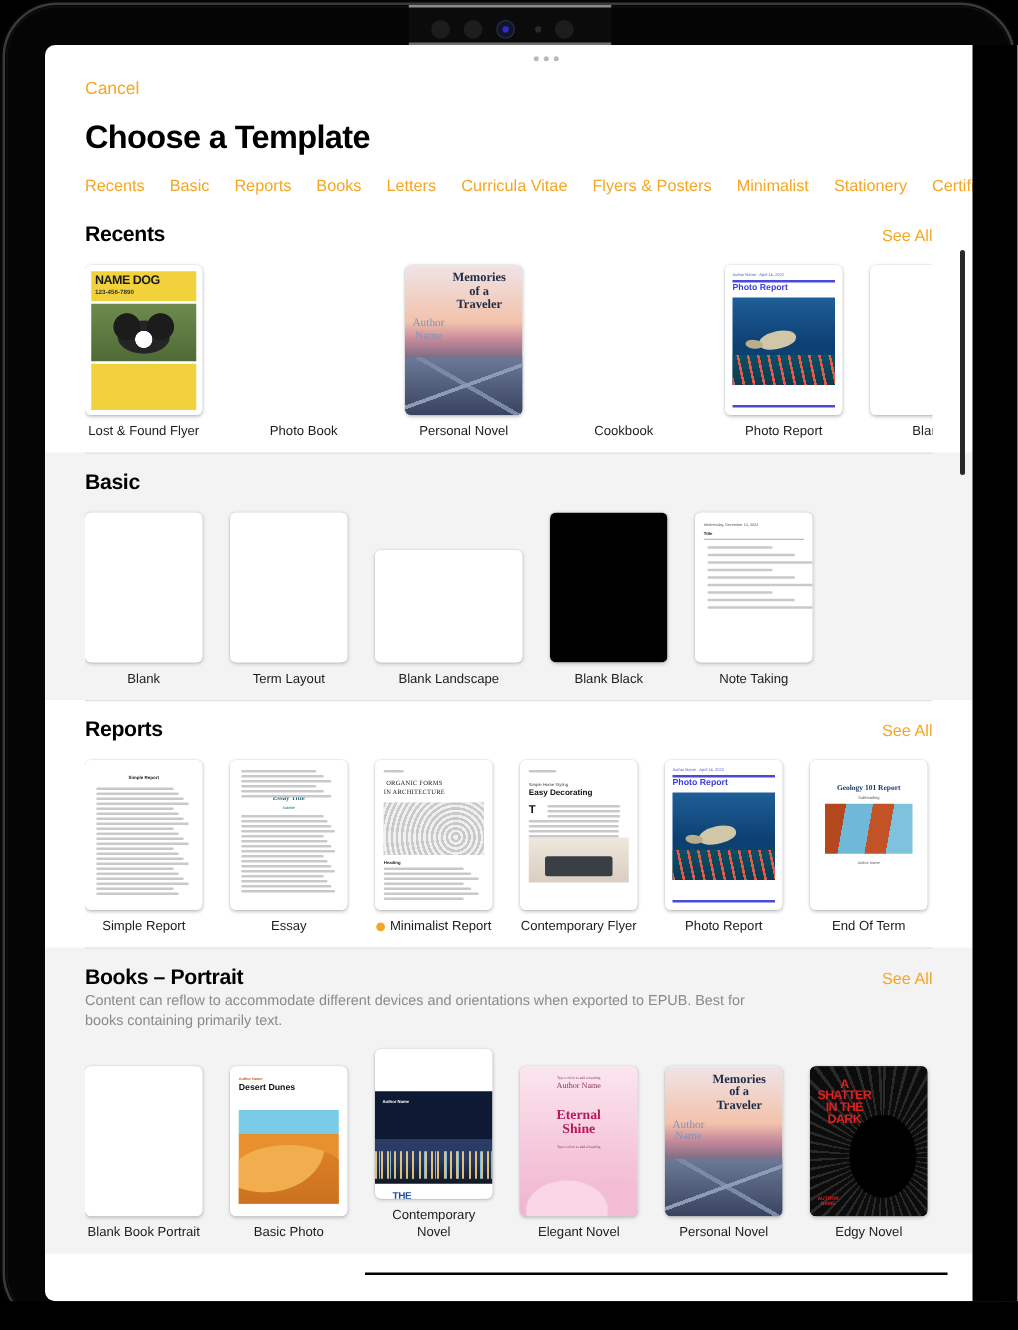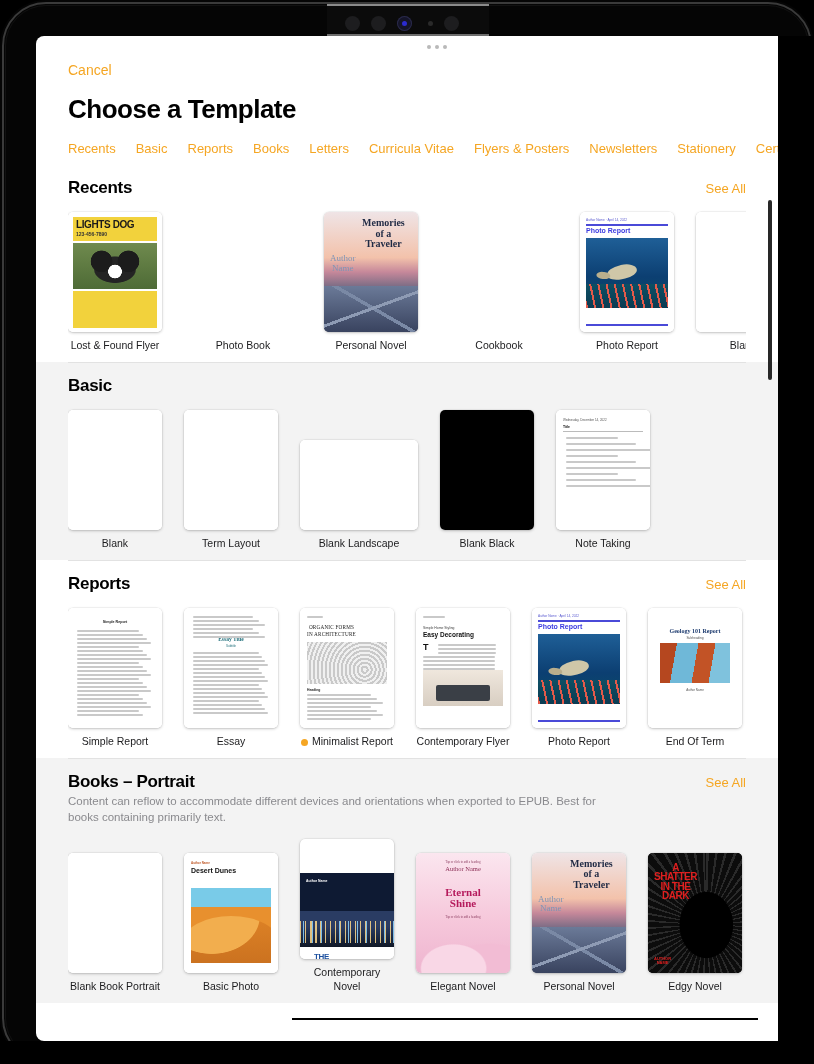--- a/index.html
+++ b/index.html
@@ -346,37 +346,37 @@
     <div id="page-title">Choose a Template</div>
 
     <div id="tabs">
         <div class="tab">Recents</div>
         <div class="tab">Basic</div>
         <div class="tab">Reports</div>
         <div class="tab">Books</div>
         <div class="tab">Letters</div>
         <div class="tab">Curricula Vitae</div>
         <div class="tab">Flyers &amp; Posters</div>
-        <div class="tab">Newsletters</div>
+        <div class="tab">Minimalist</div>
         <div class="tab">Stationery</div>
         <div class="tab">Certificates</div>
       </div>
 
     <div id="scroll-body">
         <div class="section">
           <div class="sec-head">
             <div class="sec-title">Recents</div>
             <div class="see-all">See All</div>
           </div>
           <div class="row">
             <div class="card">
               <div class="thumb portrait">
                 <div class="tp t-founddog">
                   <div class="band">
-                    <b>LIGHTS DOG</b>
+                    <b>NAME DOG</b>
                     <i>123-456-7890</i>
                   </div>
                   <div class="photo"></div>
                   <div class="lower"></div>
                 </div>
               </div>
               <div class="caption"><span>Lost &amp; Found Flyer</span></div>
             </div>
             <div class="card wide">
               <div class="caption"><span>Photo Book</span></div>

